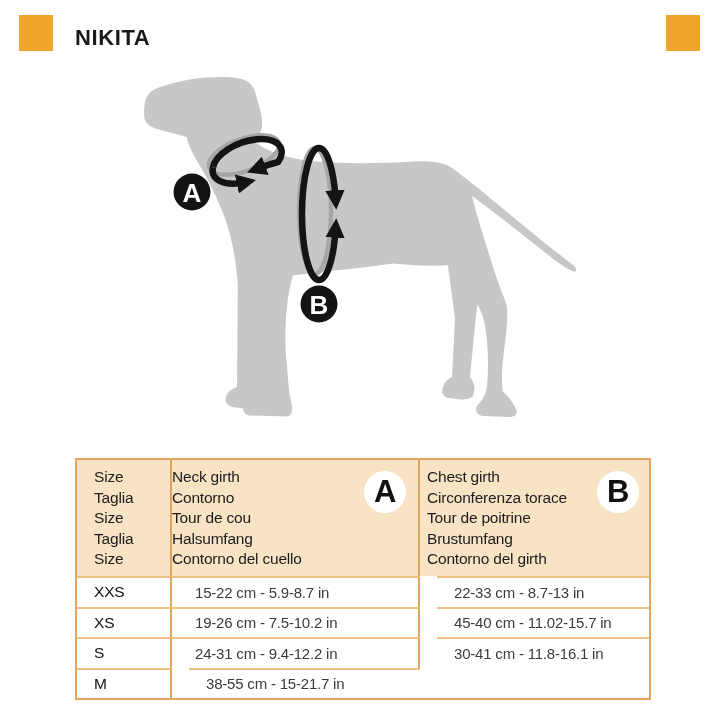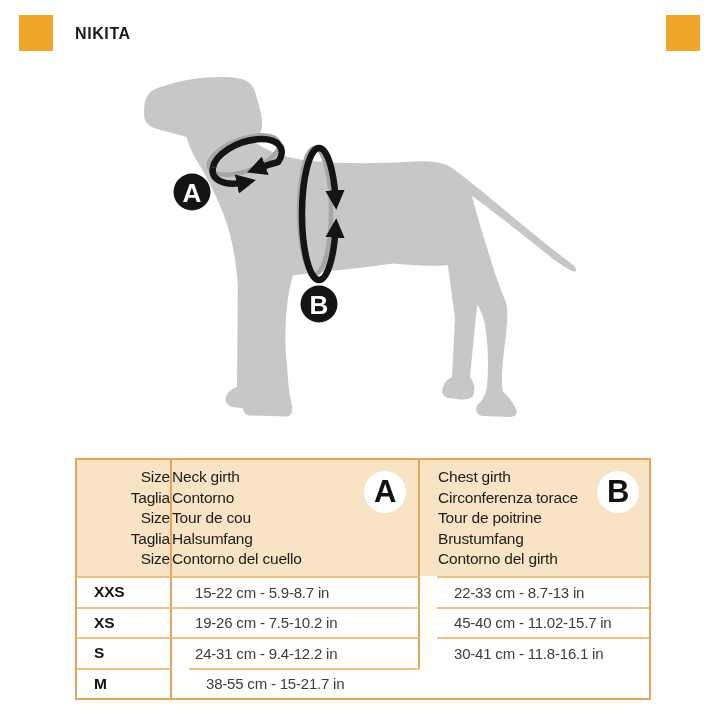--- a/index.html
+++ b/index.html
@@ -5,41 +5,41 @@
   :root{
     --accent:#F0A42A; --ink:#1A1A1A; --dog:#C7C7C9; --strap:#A6A6A8; --mark:#141414;
     --table-bg:#F8E3C4; --table-border:#E3A45C; --table-border-light:#EFC183; --cell-text:#3B3B3B;
   }
   html,body{margin:0;padding:0;}
   body{width:720px;height:720px;background:#ffffff;position:relative;overflow:hidden;
        font-family:"Liberation Sans","DejaVu Sans",sans-serif;}
   .accent-square{position:absolute;top:15px;width:34px;height:36px;background:var(--accent);}
   .accent-square.sq-left{left:19px;}
   .accent-square.sq-right{left:666px;}
-  .product-title{position:absolute;left:75px;top:25px;font-size:16px;font-weight:bold;
+  .product-title{position:absolute;left:75px;top:25px;font-size:22px;font-weight:bold;
        letter-spacing:.6px;color:var(--ink);}
   .dog-svg{position:absolute;left:110px;top:60px;width:500px;height:370px;}
 
   .size-table{position:absolute;left:75px;top:458px;width:576px;height:242px;box-sizing:border-box;
        border:2px solid var(--table-border);background:#fff;display:grid;
        grid-template-columns:95px 248px 1fr;grid-template-rows:116px repeat(4,30.5px);}
   .cell{box-sizing:border-box;position:relative;}
   .col-a,.col-b{border-right:2px solid var(--table-border);}
   .th{background:var(--table-bg);padding-top:7px;font-size:15.5px;line-height:20.6px;
       color:#1c1c1c;letter-spacing:-0.2px;}
-  .th.size-col{text-align:right;}
+  .th.size-col{padding-left:17px;}
   .th.neck-col{}
-  .th.chest-col{padding-left:18px;}
+  .th.chest-col{padding-left:7px;}
   .hbadge{position:absolute;top:11px;width:42px;height:42px;border-radius:50%;background:#fff;
       color:#111;font-weight:bold;font-size:31px;display:flex;align-items:center;justify-content:center;}
   .neck-col .hbadge{left:192px;}
   .chest-col .hbadge{left:177px;}
   .td{display:flex;align-items:center;border-top:2px solid var(--table-border-light);
       font-size:15px;color:var(--cell-text);letter-spacing:-0.2px;}
-  .td.size-cell{padding-left:17px;font-weight:bold;color:#111;font-size:15.5px;}
+  .td.size-cell{padding-left:17px;font-weight:normal;color:#111;font-size:15.5px;}
   .td.neck-cell{padding-left:23px;}
   .td.chest-cell{padding-left:17px;margin-left:17px;}
 </style>
 </head>
 <body>
 
 <div class="accent-square sq-left"></div>
 <div class="product-title">NIKITA</div>
 <div class="accent-square sq-right"></div>
 

